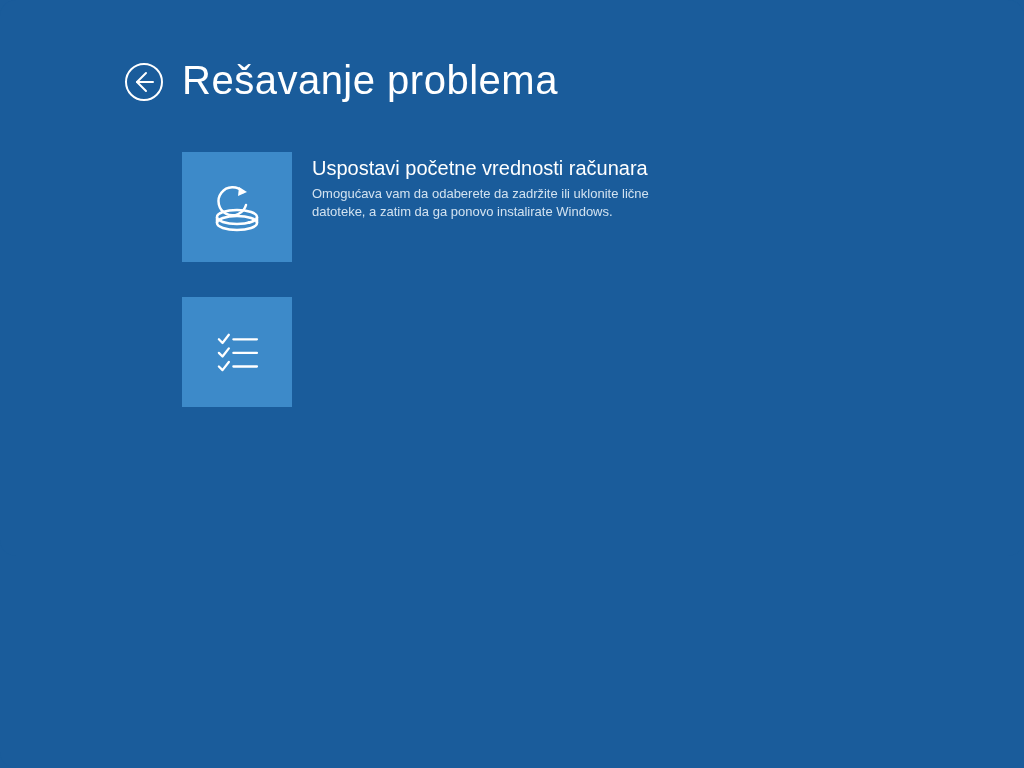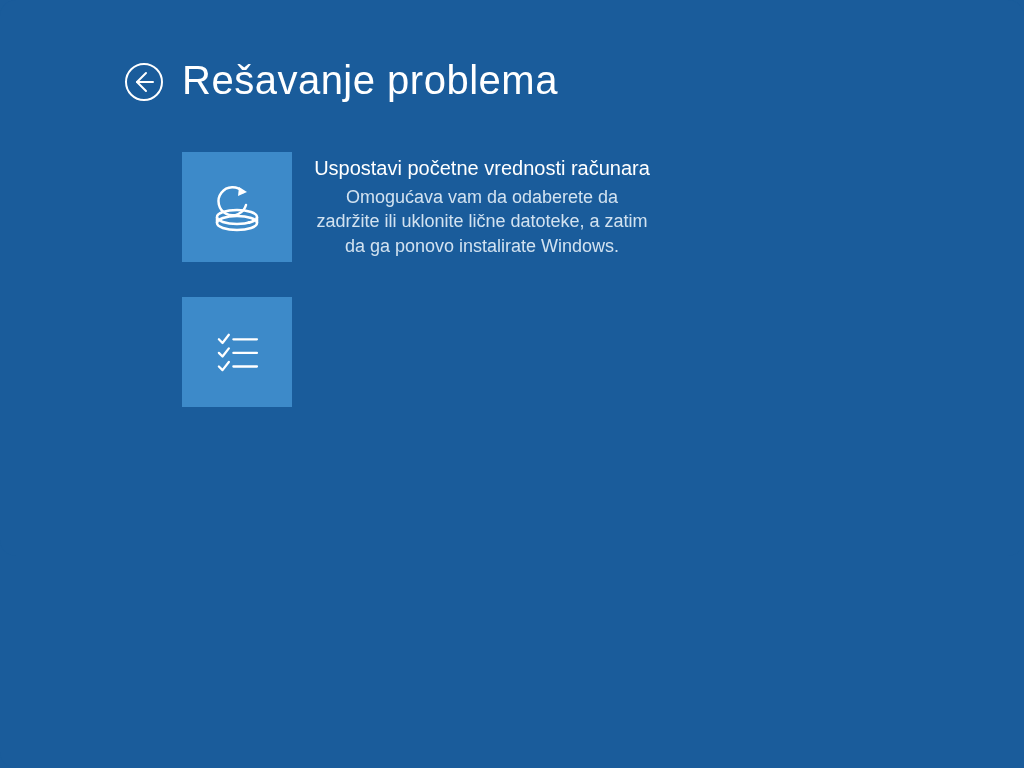--- a/index.html
+++ b/index.html
@@ -13,21 +13,20 @@
     background: #1a5c9b;
     color: #ffffff;
     border-radius: 16px;
   }
   .screen {
     width: 1024px;
     height: 556px;
     background: #1a5c9b;
     border-radius: 16px;
     position: relative;
-    text-align: center;
   }
   .header {
     display: flex;
     align-items: center;
     padding-top: 56px;
     padding-left: 124px;
   }
   .back-btn {
     position: absolute;
     left: 124px;
@@ -71,21 +70,21 @@
     padding-top: 4px;
   }
   .opt-title {
     font-size: 20px;
     font-weight: 400;
     color: #ffffff;
     line-height: 1.25;
     margin-bottom: 4px;
   }
   .opt-desc {
-    font-size: 18px;
+    font-size: 13px;
     font-weight: 400;
     color: #d2e2f0;
     line-height: 1.35;
     max-width: 340px;
   }
 </style>
 </head>
 <body>
 
 <div class="screen">

